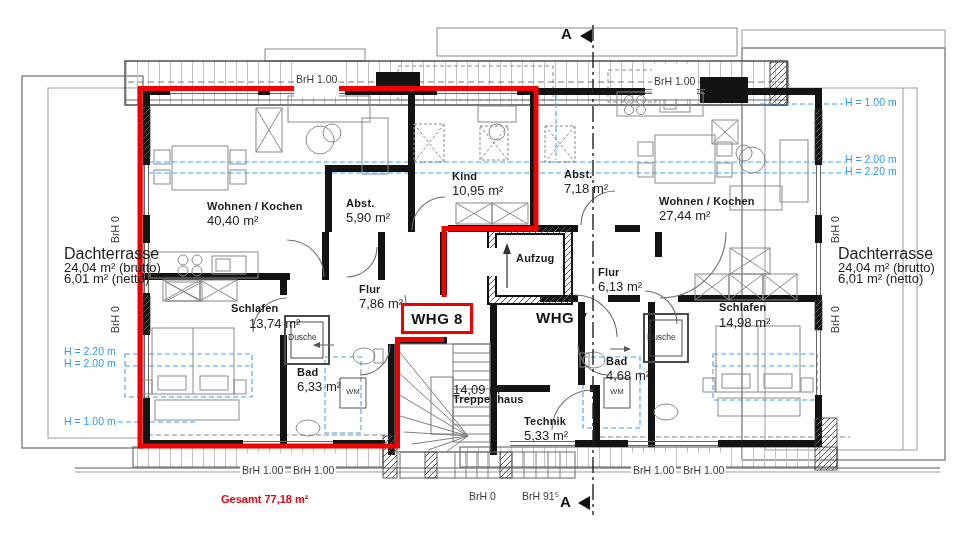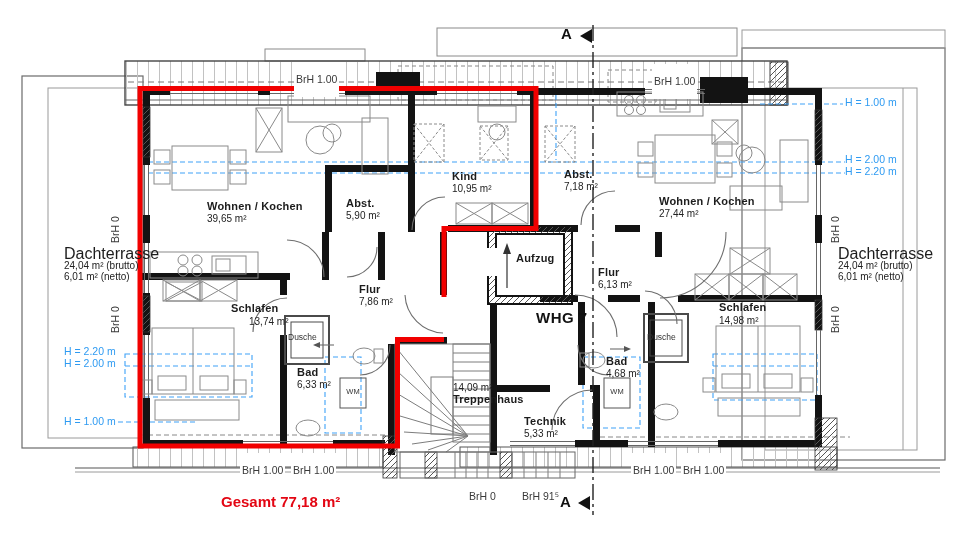--- a/index.html
+++ b/index.html
@@ -1,28 +1,28 @@
 <!DOCTYPE html>
 <html><head>
 <meta charset="utf-8">
 <style>
   html,body{margin:0;padding:0;background:#fff;}
   #stage{position:relative;width:960px;height:539px;background:#fff;overflow:hidden;
          font-family:"Liberation Sans",sans-serif;}
   #plansvg{position:absolute;left:0;top:0;}
   .lbl{position:absolute;color:#1c1c1c;white-space:nowrap;line-height:1.05;}
   .t{font-size:11px;font-weight:bold;letter-spacing:.2px;}
-  .a{font-size:10px;color:#222;}
+  .a{font-size:13px;color:#222;}
   .sill{font-size:10.5px;color:#3a3a3a;background:#fff;padding:12px 2px;}
   .sillv{font-size:10.5px;color:#3a3a3a;transform:rotate(-90deg);transform-origin:0 0;}
   .blue{font-size:10.5px;color:#2f9bf2;}
   .big{font-size:15px;font-weight:bold;letter-spacing:.5px;color:#111;}
   .title12{font-size:16px;font-weight:normal;text-align:center;}
   .tiny{font-size:7.5px;color:#333;}
-  .red{color:#e30613;font-size:15px;font-weight:bold;text-align:right;}
+  .red{color:#e30613;font-size:11px;font-weight:bold;text-align:right;}
   .amark{font-size:15px;font-weight:bold;color:#111;}
   .whgbox{position:absolute;left:401px;top:303px;width:66px;height:25px;
           border:3px solid #f10000;background:#fff;display:flex;align-items:center;justify-content:center;}
 </style>
 </head>
 <body>
 
 <div id="stage">
 
 <svg id="plansvg" width="960" height="539" viewBox="0 0 960 539">
@@ -416,21 +416,21 @@
 <div class="lbl title12" style="left:838px;top:246px">Dachterrasse</div>
 <div class="lbl a" style="left:838px;top:261px">24,04 m² (brutto)</div>
 <div class="lbl a" style="left:838px;top:272px">6,01 m² (netto)</div>
 
 <div class="lbl sillv" style="left:110px;top:243px">BrH 0</div>
 <div class="lbl sillv" style="left:110px;top:333px">BrH 0</div>
 <div class="lbl sillv" style="left:830px;top:243px">BrH 0</div>
 <div class="lbl sillv" style="left:830px;top:333px">BrH 0</div>
 
 <div class="lbl t" style="left:207px;top:201px">Wohnen / Kochen</div>
-<div class="lbl a" style="left:207px;top:214px">39,65 m²</div>
+<div class="lbl a" style="left:207px;top:214px">40,40 m²</div>
 <div class="lbl t" style="left:346px;top:198px">Abst.</div>
 <div class="lbl a" style="left:346px;top:211px">5,90 m²</div>
 <div class="lbl t" style="left:452px;top:171px">Kind</div>
 <div class="lbl a" style="left:452px;top:184px">10,95 m²</div>
 <div class="lbl t" style="left:564px;top:169px">Abst.</div>
 <div class="lbl a" style="left:564px;top:182px">7,18 m²</div>
 <div class="lbl t" style="left:659px;top:196px">Wohnen / Kochen</div>
 <div class="lbl a" style="left:659px;top:209px">27,44 m²</div>
 <div class="lbl t" style="left:359px;top:284px">Flur</div>
 <div class="lbl a" style="left:359px;top:297px">7,86 m²</div>
@@ -447,20 +447,23 @@
 <div class="lbl a" style="left:719px;top:316px">14,98 m²</div>
 <div class="lbl t" style="left:606px;top:356px">Bad</div>
 <div class="lbl a" style="left:606px;top:369px">4,68 m²</div>
 <div class="lbl tiny" style="left:604px;top:388px;width:26px;text-align:center">WM</div>
 <div class="lbl tiny" style="left:647px;top:333px;font-size:8.5px">Dusche</div>
 <div class="lbl t" style="left:453px;top:394px">Treppenhaus</div>
 <div class="lbl a" style="left:453px;top:383px">14,09 m²</div>
 <div class="lbl t" style="left:524px;top:416px">Technik</div>
 <div class="lbl a" style="left:524px;top:429px">5,33 m²</div>
 
+<div class="whgbox">
+  <span class="big">WHG 8</span>
+</div>
 <div class="lbl big" style="left:536px;top:310px">WHG 7</div>
 
 <div class="lbl sill" style="left:240px;top:453px">BrH 1.00</div>
 <div class="lbl sill" style="left:291px;top:453px">BrH 1.00</div>
 <div class="lbl sill" style="left:467px;top:479px;background:transparent">BrH 0</div>
 <div class="lbl sill" style="left:520px;top:479px;background:transparent">BrH 91⁵</div>
 <div class="lbl sill" style="left:631px;top:453px">BrH 1.00</div>
 <div class="lbl sill" style="left:681px;top:453px">BrH 1.00</div>
 
 <div class="lbl red" style="left:221px;top:494px">Gesamt 77,18 m²</div>

